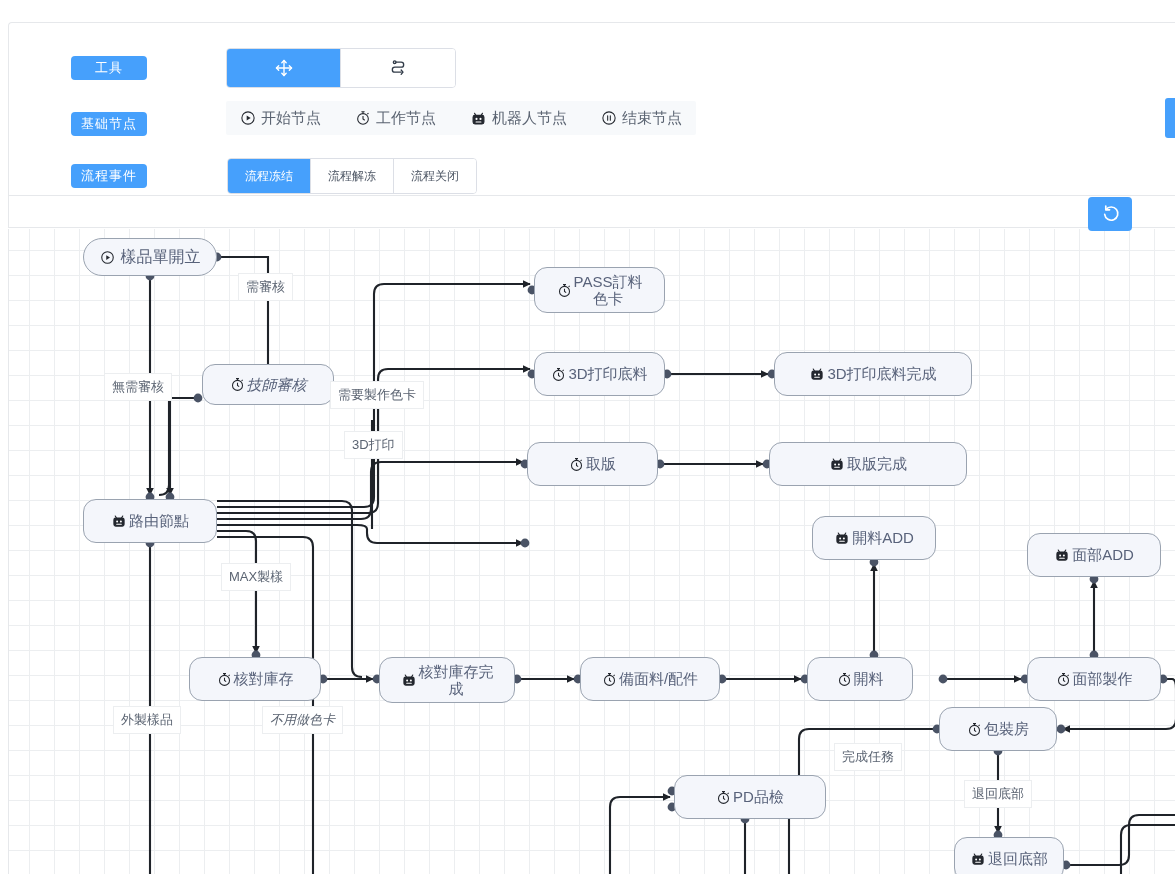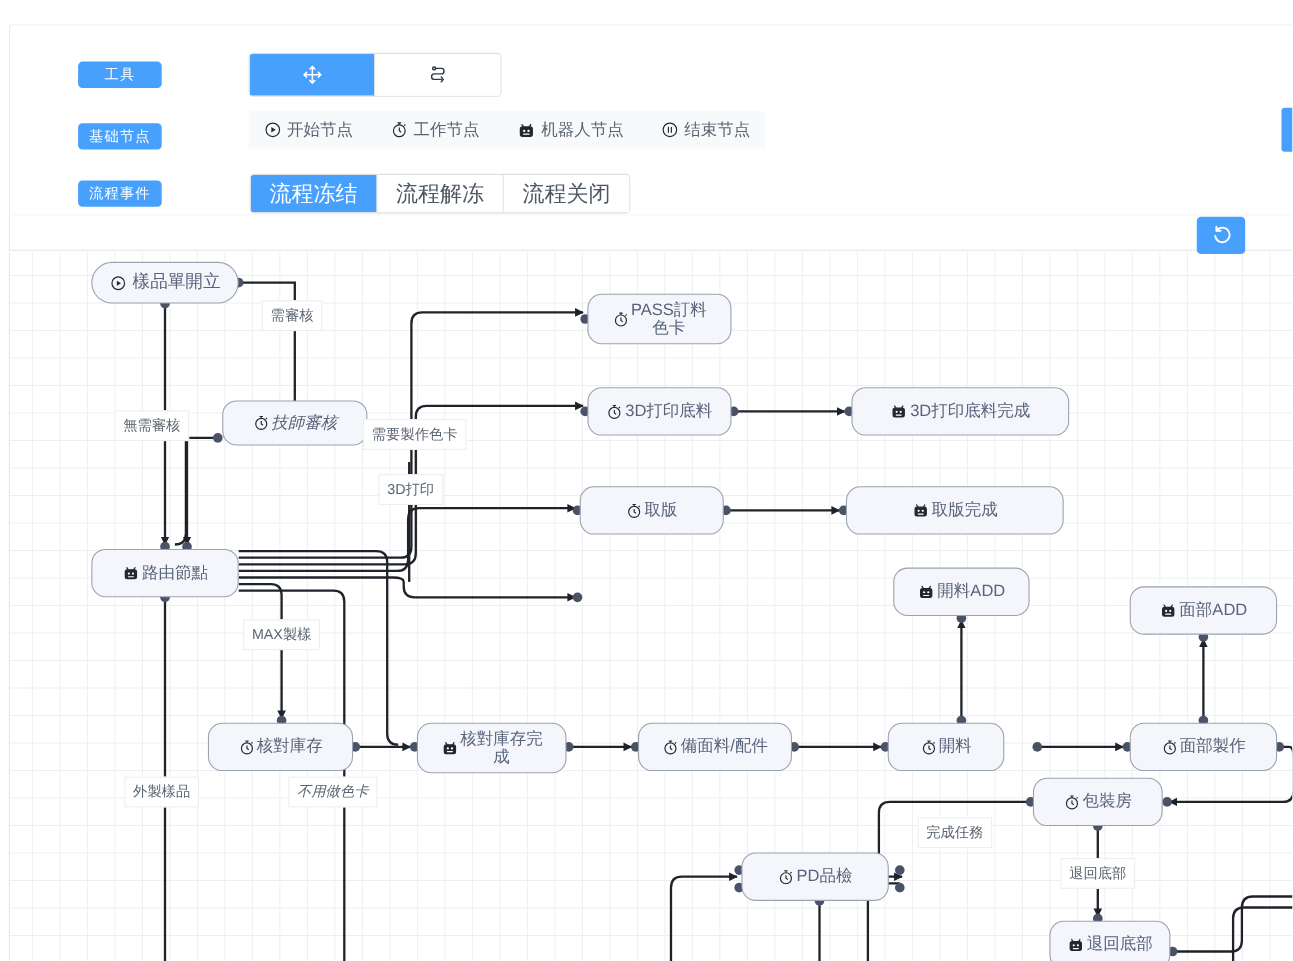--- a/index.html
+++ b/index.html
@@ -115,21 +115,21 @@
     border-radius: 4px;
     overflow: hidden;
     height: 36px;
     background: #fff;
   }
   .evt-btn {
     padding: 0 17px;
     height: 34px;
     display: flex;
     align-items: center;
-    font-size: 20px;
+    font-size: 12px;
     color: #4d5664;
     border-right: 1px solid #dcdfe6;
     cursor: pointer;
     white-space: nowrap;
     background: #ffffff;
   }
   .evt-btn:last-child { border-right: none; }
   .evt-btn.active { background: #46a0fc; color: #ffffff; }
 
   
@@ -631,21 +631,21 @@
         <svg width="15" height="15" viewBox="0 0 24 24" fill="none" stroke="#23272e" stroke-width="1.7">
           <circle cx="12" cy="13.4" r="8"></circle>
             <path d="M12 9v4.4l2.6 2"></path>
             <path d="M9.6 2.6h4.8M12 2.6v2.6"></path>
             <path d="M18.6 6.2l1.6-1.6"></path>
         </svg>
       </span>
       <span class="lbl">包裝房</span>
     </div>
 
-    <div class="fnode" style="left:665px; top:546px; width:134px; height:44px;">
+    <div class="fnode" style="left:665px; top:546px; width:152px; height:44px;">
       <span class="ni">
         <svg width="15" height="15" viewBox="0 0 24 24" fill="none" stroke="#23272e" stroke-width="1.7">
           <circle cx="12" cy="13.4" r="8"></circle>
             <path d="M12 9v4.4l2.6 2"></path>
             <path d="M9.6 2.6h4.8M12 2.6v2.6"></path>
             <path d="M18.6 6.2l1.6-1.6"></path>
         </svg>
       </span>
       <span class="lbl">PD品檢</span>
     </div>

